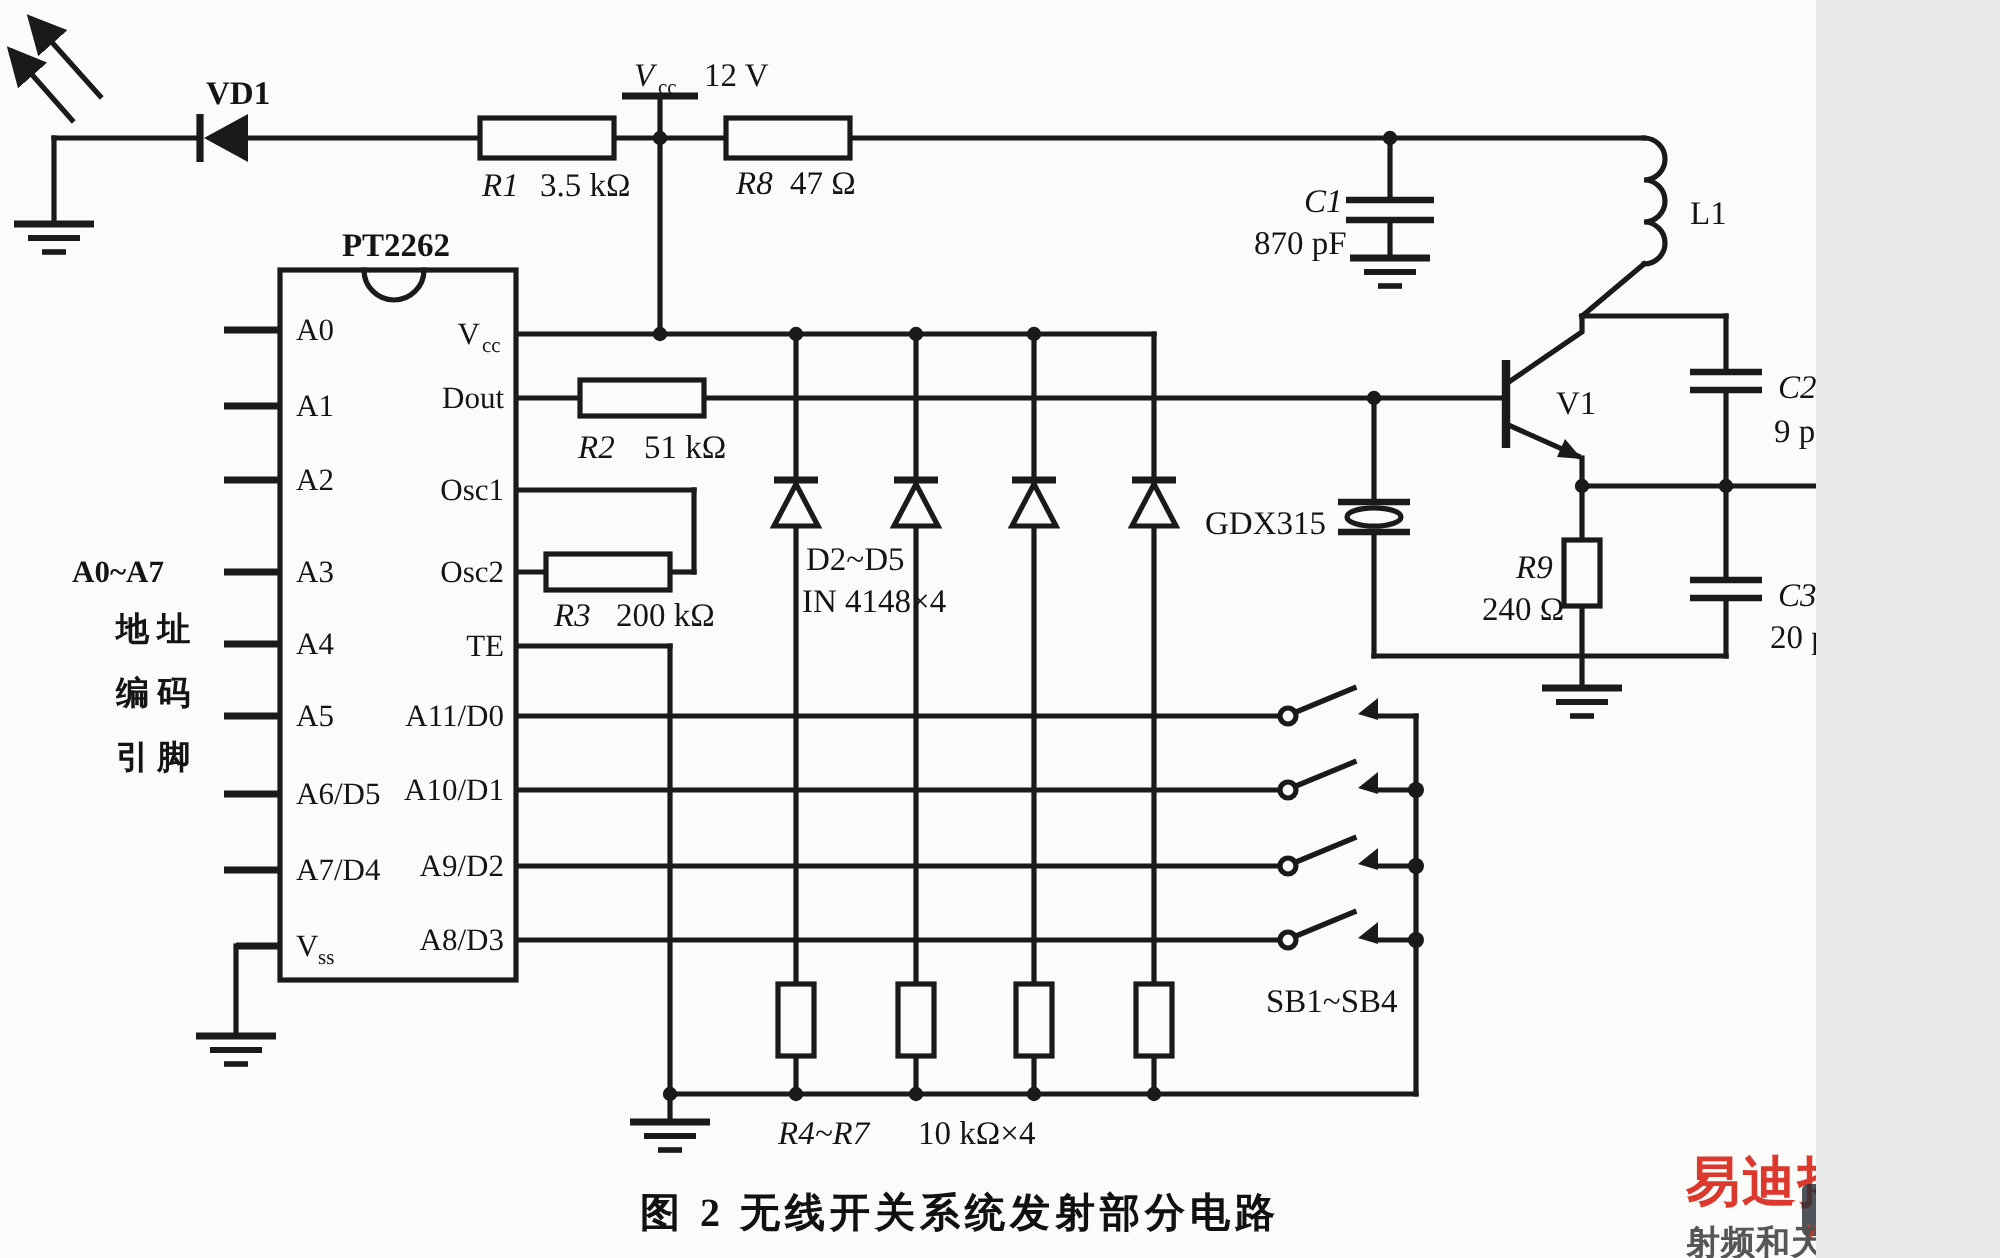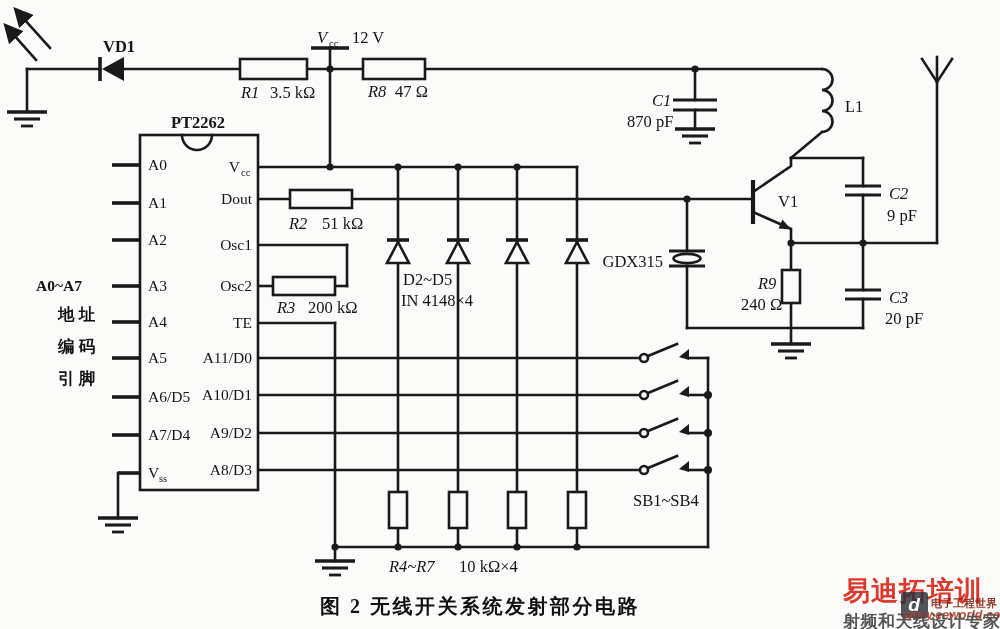--- a/index.html
+++ b/index.html
@@ -1,16 +1,16 @@
 <!DOCTYPE html>
 <html><head>
 <meta charset="utf-8">
 <style>
   html,body{margin:0;padding:0;background:#e8e8e8;}
-  .page{width:1000px;height:629px;background:#fbfbf9;position:relative;overflow:hidden;}
+  .page{width:908px;height:629px;background:#fbfbf9;position:relative;overflow:hidden;}
   svg{display:block;}
   .wire{stroke:#1a1a1a;stroke-width:2.6;fill:none;stroke-linecap:square;}
   .plate{stroke:#1a1a1a;stroke-width:3.2;fill:none;stroke-linecap:butt;}
   .bar{stroke:#1a1a1a;stroke-width:3.6;fill:none;}
   .comp{fill:#fbfbf9;stroke:#1a1a1a;stroke-width:2.6;}
   .solid{fill:#1a1a1a;stroke:none;}
   .dot{fill:#1a1a1a;}
   .lbl{font-family:"Liberation Serif","DejaVu Serif",serif;font-size:16.5px;fill:#141414;}
   .lbl-s{font-size:15.5px;}
   .lbl-i{font-style:italic;}

